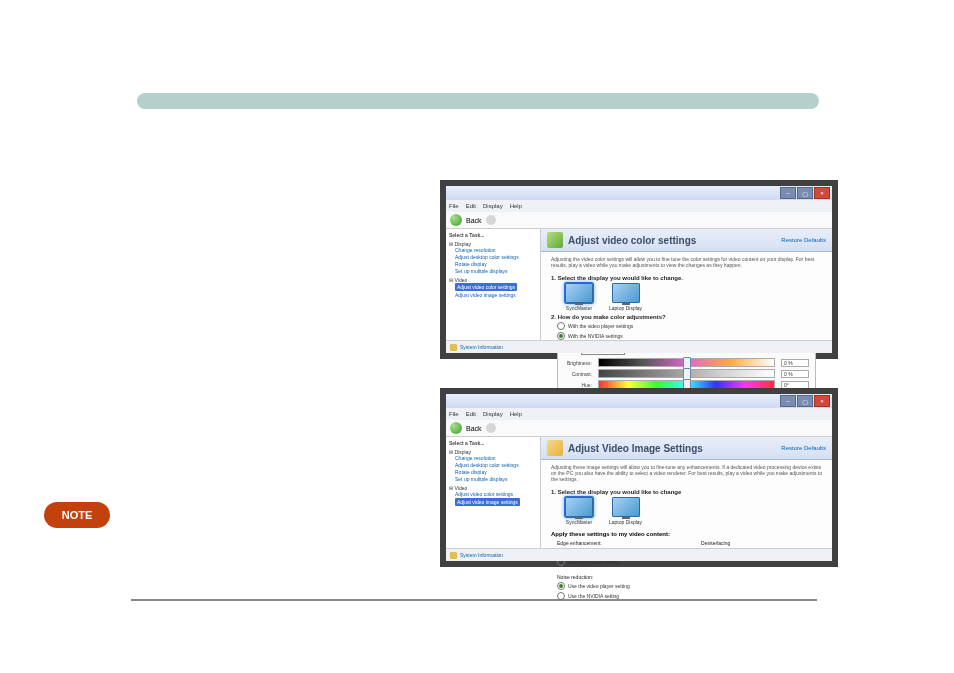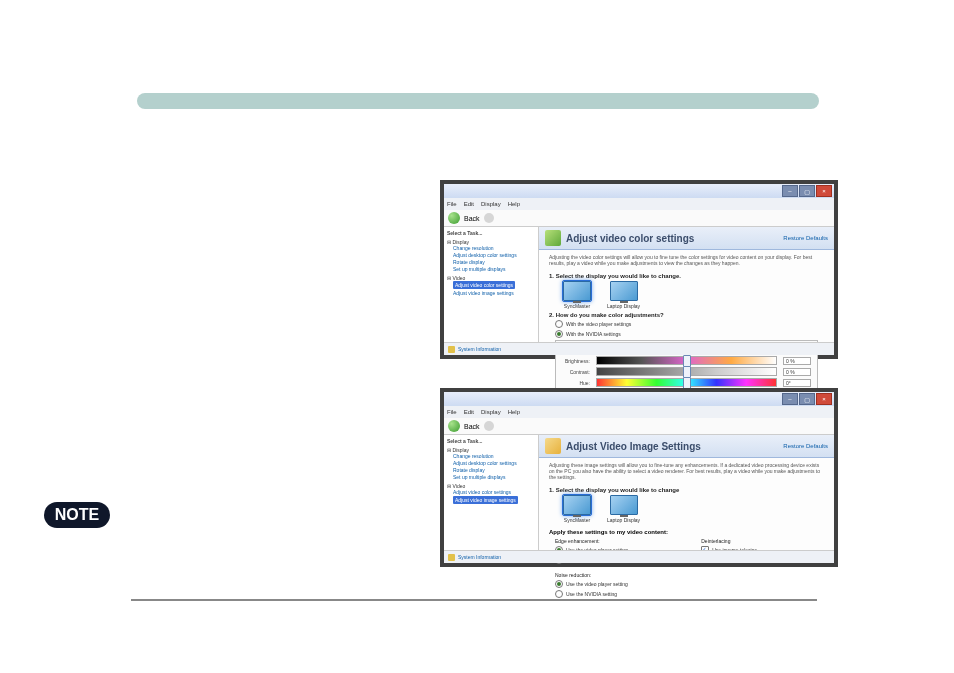--- a/index.html
+++ b/index.html
@@ -19,41 +19,41 @@
     height: 16px;
     background: #b4d0cd;
     border-radius: 10px;
   }
   .note-label {
     position: absolute;
     left: 44px;
     top: 502px;
     width: 66px;
     height: 26px;
-    background: #0f172a;
+    background: #c2410c;
     border-radius: 13px;
     color: #fff;
-    font-size: 16px;
+    font-size: 11px;
     font-weight: bold;
     display: flex;
     align-items: center;
     justify-content: center;
   }
   .footer-line {
     position: absolute;
     left: 131px;
     top: 599px;
     width: 686px;
     height: 2px;
     background: #888;
   }
   .screenshot {
     position: absolute;
     background: #f2f2f2;
-    border: 4px solid #404040;
+    border: 6px solid #404040;
     box-sizing: border-box;
   }
   .ss1 { left: 440px; top: 180px; width: 398px; height: 179px; }
   .ss2 { left: 440px; top: 388px; width: 398px; height: 179px; }
   .titlebar {
     height: 14px;
     background: linear-gradient(to bottom, #e8eefb, #cddbf2);
     position: relative;
   }
   .winbtns {

